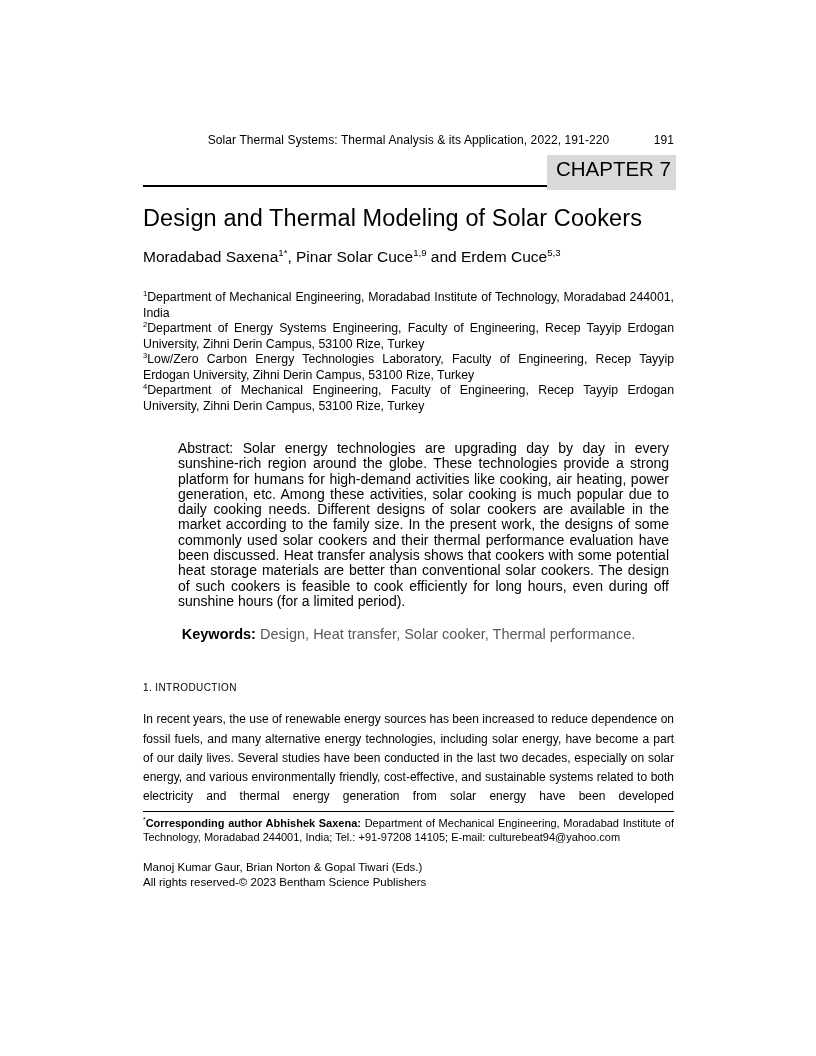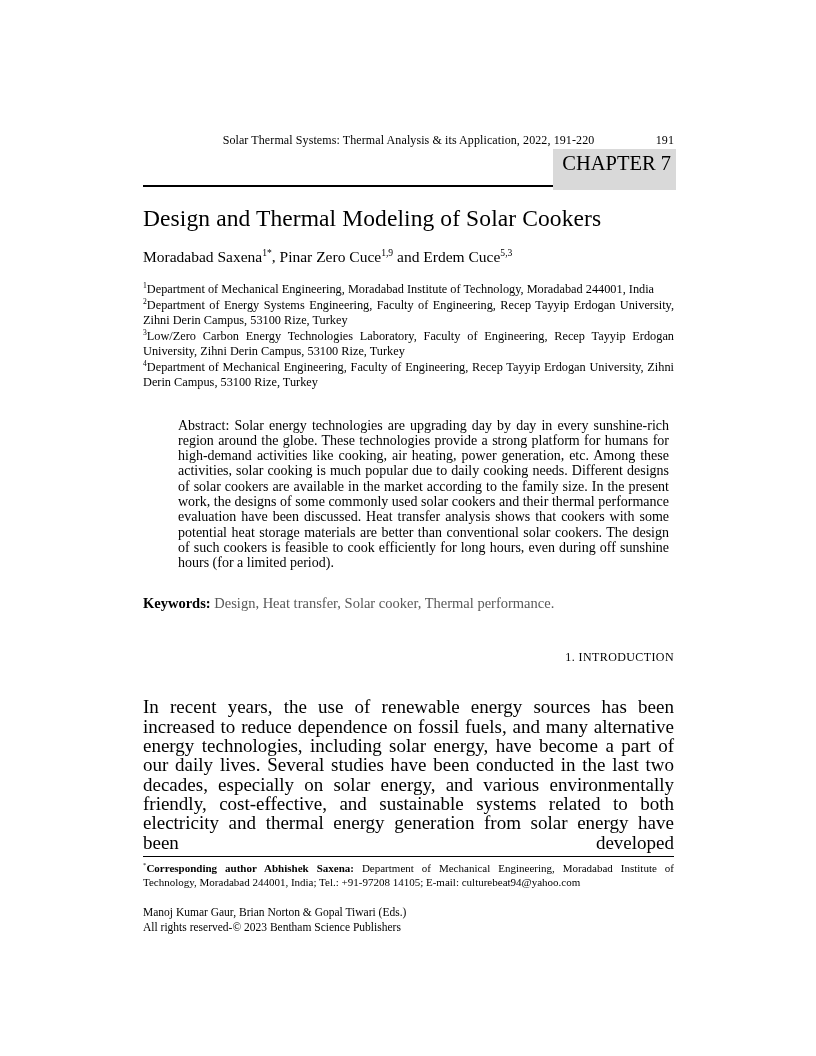--- a/index.html
+++ b/index.html
@@ -7,21 +7,20 @@
     width: 816px; height: 1056px;
     font-family: "Liberation Sans", sans-serif;
     color: #000;
     overflow: hidden;
   }
   .page {
     position: relative;
     width: 816px; height: 924px;
     box-sizing: border-box;
     padding: 133px 142px 0 143px;
-    font-family: Liberation Serif, serif;
   }
   sup {
     font-size: 62%;
     vertical-align: super;
     line-height: 0;
   }
   
   .running-header {
     position: relative;
     font-size: 12px;
@@ -34,70 +33,70 @@
   .chapter-rule {
     position: relative;
     height: 38px;
     border-bottom: 2px solid #000;
   }
   .chapter-badge {
     position: absolute;
     right: -2px; bottom: -5px;
     font-size: 20.5px;
     line-height: 24px;
-    padding: 2px 5px 15px 9px;
+    padding: 2px 5px 9px 9px;
     background: #d9d9d9;
   }
   
   .title {
     margin: 17px 0 0 0;
     font-size: 23.5px;
     line-height: 28px;
     font-weight: 400;
     letter-spacing: 0.1px;
   }
   .authors {
     margin-top: 15px;
     font-size: 15.5px;
     line-height: 19px;
   }
   
   .affiliations {
-    margin-top: 16px;
+    margin-top: 24px;
     font-size: 12.3px;
     line-height: 15.5px;
   }
   .affiliation { text-align: justify; }
   
   .abstract {
     margin: 27px 5px 0 35px;
     font-size: 14px;
     line-height: 15.3px;
     text-align: justify;
   }
   
   .keywords {
-    margin-top: 24px;
+    margin-top: 16px;
     font-size: 14.5px;
     line-height: 18px;
+    text-align: center;
   }
   .keywords-label { font-weight: 700; }
   .keywords-text { color: #595959; }
   
   .section-heading {
     margin-top: 36px;
-    font-size: 12px;
+    font-size: 10px;
     line-height: 18px;
     font-weight: 400;
     letter-spacing: 0.4px;
-    text-align: right;
   }
   .body-paragraph {
-    margin-top: 31px;
-    font-size: 19px;
+    margin-top: 13px;
+    font-size: 12px;
     line-height: 19.3px;
     text-align: justify;
     text-align-last: justify;
   }
   
   .footnote {
     margin-top: 4px;
     border-top: 1px solid #000;
     padding-top: 4px;
     font-size: 11px;
@@ -122,21 +121,21 @@
     <span class="rh-title">Solar Thermal Systems: Thermal Analysis &amp; its Application, 2022, 191-220</span>
     <span class="rh-page">191</span>
   </div>
 
   <div class="chapter-rule">
     <span class="chapter-badge" style="background: rgb(217, 217, 217);">CHAPTER 7</span>
   </div>
 
   <h1 class="title">Design and Thermal Modeling of Solar Cookers</h1>
 
-  <div class="authors"><span>Moradabad Saxena</span><sup>1*</sup>, <span>Pinar Zero Cuce</span><sup>1,9</sup> and <span>Erdem Cuce</span><sup>5,3</sup></div>
+  <div class="authors"><span>Moradabad Saxena</span><sup>1*</sup>, <span>Pinar Solar Cuce</span><sup>1,9</sup> and <span>Erdem Cuce</span><sup>5,3</sup></div>
 
   <div class="affiliations">
       <div class="affiliation"><sup>1</sup>Department of Mechanical Engineering, Moradabad Institute of Technology, Moradabad 244001, India</div>
       <div class="affiliation"><sup>2</sup>Department of Energy Systems Engineering, Faculty of Engineering, Recep Tayyip Erdogan University, Zihni Derin Campus, 53100 Rize, Turkey</div>
       <div class="affiliation"><sup>3</sup>Low/Zero Carbon Energy Technologies Laboratory, Faculty of Engineering, Recep Tayyip Erdogan University, Zihni Derin Campus, 53100 Rize, Turkey</div>
       <div class="affiliation"><sup>4</sup>Department of Mechanical Engineering, Faculty of Engineering, Recep Tayyip Erdogan University, Zihni Derin Campus, 53100 Rize, Turkey</div>
     </div>
 
   <div class="abstract"><span class="abstract-label">Abstract:</span><span> Solar energy technologies are upgrading day by day in every sunshine-rich region around the globe. These technologies provide a strong platform for humans for high-demand activities like cooking, air heating, power generation, etc. Among these activities, solar cooking is much popular due to daily cooking needs. Different designs of solar cookers are available in the market according to the family size. In the present work, the designs of some commonly used solar cookers and their thermal performance evaluation have been discussed. Heat transfer analysis shows that cookers with some potential heat storage materials are better than conventional solar cookers. The design of such cookers is feasible to cook efficiently for long hours, even during off sunshine hours (for a limited period).</span></div>
 

